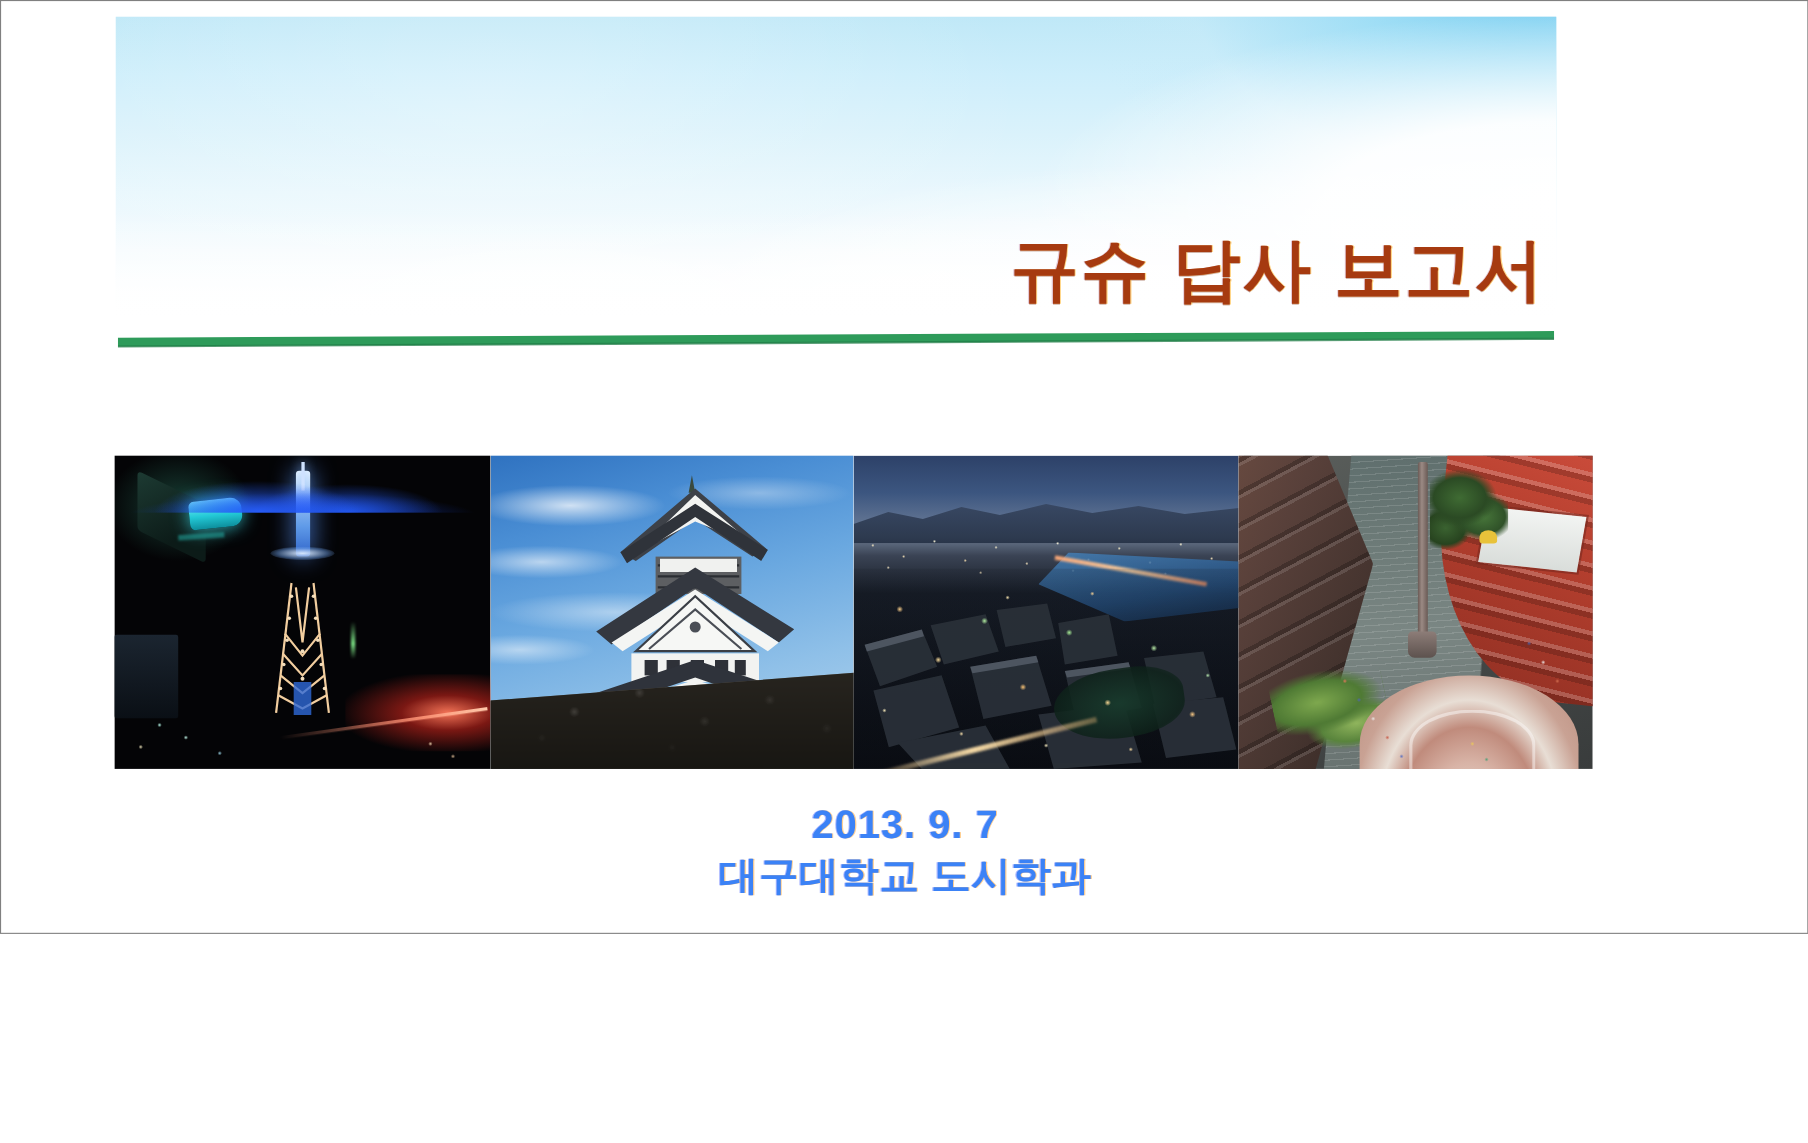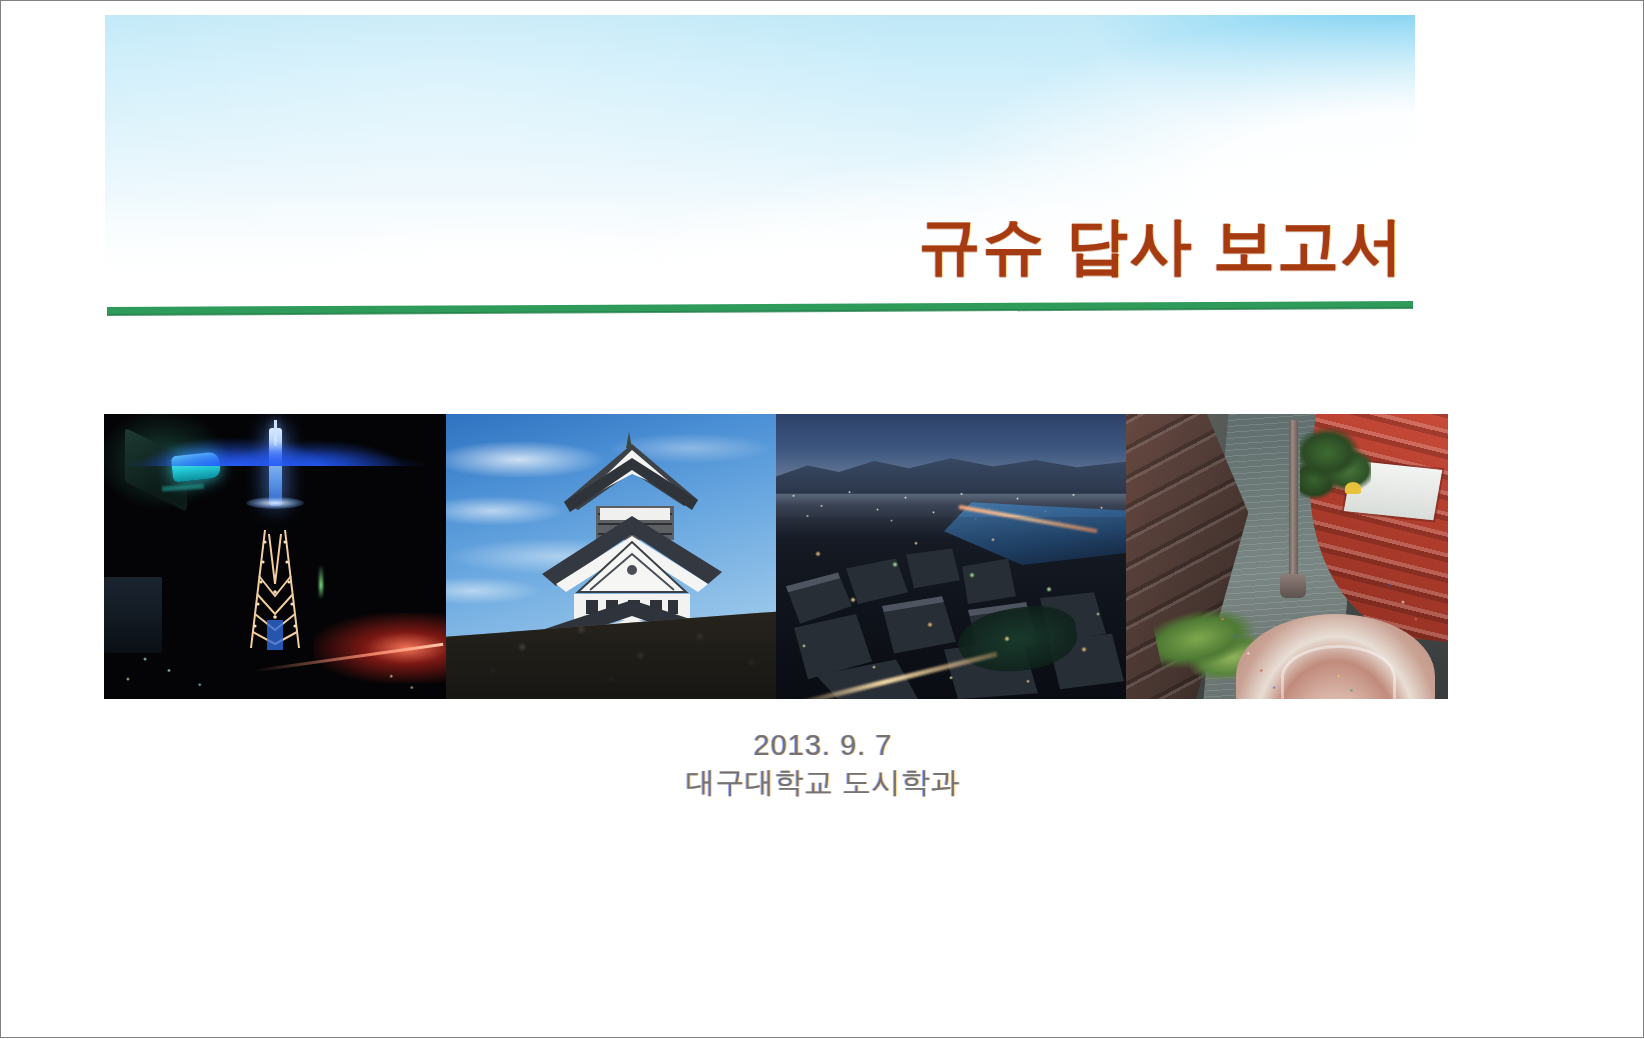--- a/index.html
+++ b/index.html
@@ -8,21 +8,21 @@
     background: #ffffff;
   }
   body {
     font-family: "Liberation Sans", sans-serif;
   }
 
   
   #slide-page {
     position: relative;
     width: 1644px;
-    height: 1038px;
+    height: 849px;
     background: #ffffff;
     box-sizing: border-box;
     border: 1px solid #808080;
     overflow: hidden;
   }
 
   
   #sky-band {
     position: absolute;
     left: 104px;
@@ -515,23 +515,23 @@
 
   
   #caption-block {
     position: absolute;
     left: 0;
     top: 726px;
     width: 1644px;
     text-align: center;
   }
   .caption-line {
-    font-size: 29px;
-    font-weight: normal;
-    color: #737373;
+    font-size: 36px;
+    font-weight: bold;
+    color: #3b82f6;
     line-height: 1.27;
     letter-spacing: 0.5px;
     text-shadow:
       1px 0 0 rgba(255,170,60,0.55),
       -1px 0 0 rgba(60,90,255,0.45);
   }
   .caption-line.date { letter-spacing: 1px; }
 </style>
 </head>
 <body>

